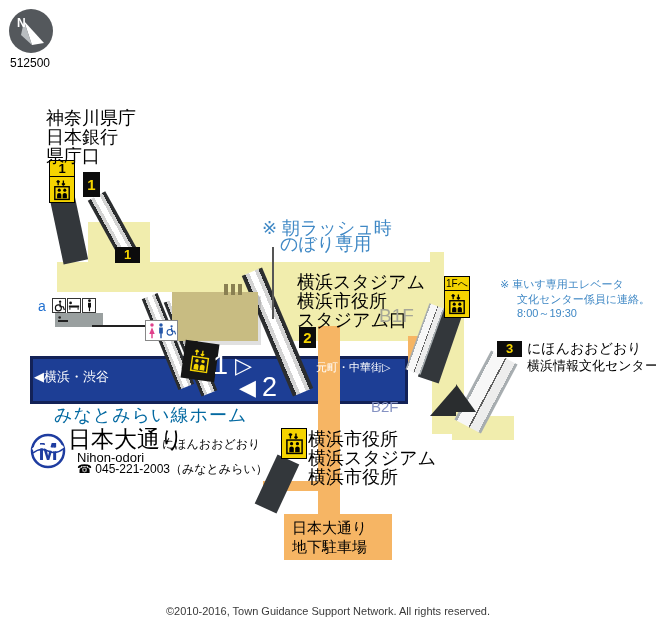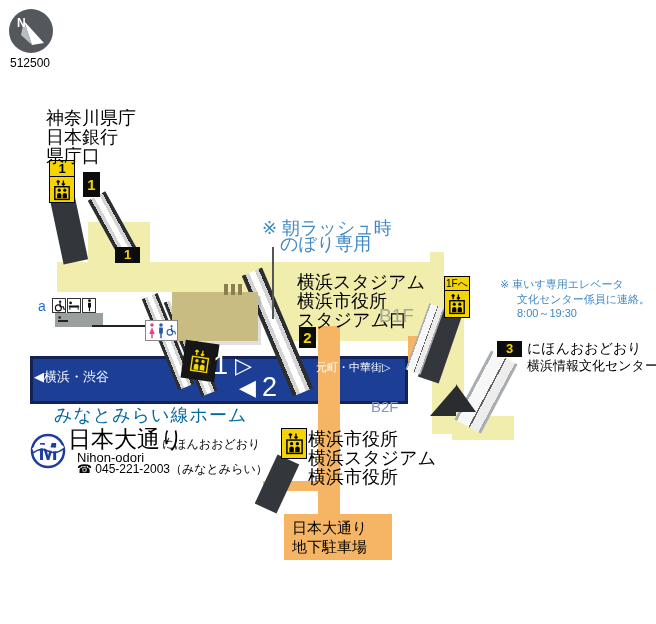--- a/index.html
+++ b/index.html
@@ -227,14 +227,15 @@
     <circle cx="18" cy="18" r="16" fill="#ffffff" stroke="#1e3ca0" stroke-width="2.5"></circle>
     <text x="18" y="27" text-anchor="middle" font-size="23" font-weight="bold" fill="#1e3ca0">M</text>
     <path d="M3 17 Q10 11 18 15 T 33 13" stroke="#ffffff" stroke-width="3.5" fill="none"></path>
     <path d="M3 20 Q10 14 18 18 T 33 16" stroke="#1e3ca0" stroke-width="1.5" fill="none"></path>
   </svg>
   <div class="t bold" style="left:68px;top:428px;font-size:23px;z-index:10;">日本大通り</div>
   <div class="t bold" style="left:162px;top:438px;font-size:12px;z-index:10;">にほんおおどおり</div>
   <div class="t" style="left:77px;top:451px;font-size:13px;z-index:10;">Nihon-odori</div>
   <div class="t" style="left:77px;top:463px;font-size:12px;z-index:10;">☎ 045-221-2003（みなとみらい）</div>
 
+  <div class="t" style="left:0;top:606px;width:656px;text-align:center;font-size:11px;color:#3a3a3a;">©2010-2016, Town Guidance Support Network. All rights reserved.</div>
 
 </div>
 
 </body></html>

